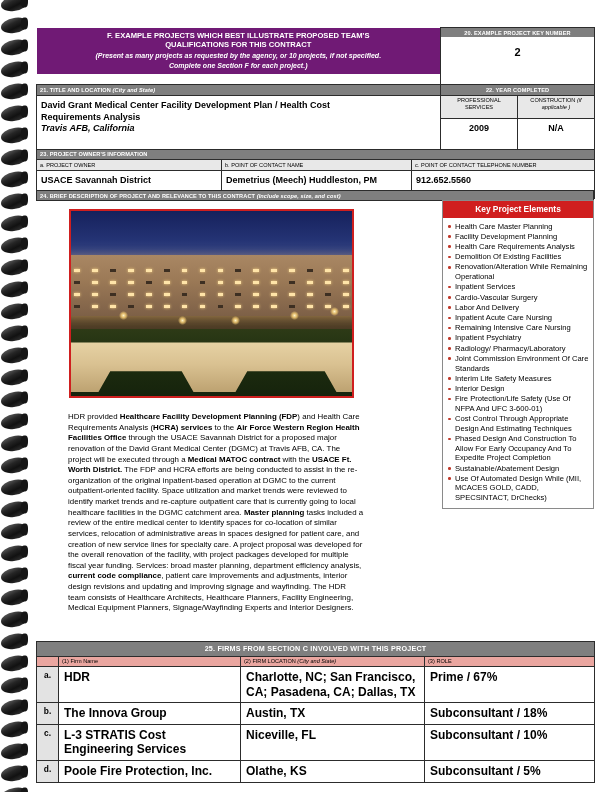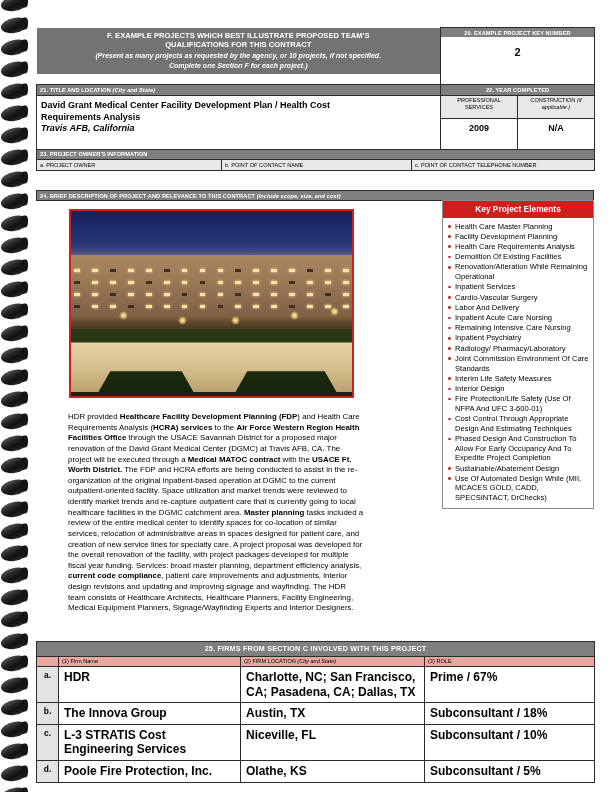--- a/index.html
+++ b/index.html
@@ -84,21 +84,21 @@
     font-weight: bold;
     padding: 4px 4px 5px 4px;
     line-height: 1.3;
   }
   .cell-val .ital { font-style: italic; }
   .ctr { text-align: center; }
 
   
   #banner-wrap { position: absolute; left: 5px; top: 27px; width: 558px; }
   .f-banner {
-    background: #737373;
+    background: #701a75;
     color: #fff;
     text-align: center;
     padding: 3px 6px 4px 6px;
   }
   .f-banner .t1 {
     font-size: 7.6px;
     font-weight: bold;
     line-height: 1.28;
   }
   .f-banner .t2 {
@@ -381,20 +381,25 @@
       </colgroup>
       <tbody>
           <tr>
         <td class="gray-hdr" colspan="3">23. PROJECT OWNER'S INFORMATION</td>
       </tr>
       <tr>
         <td class="lt-hdr">a. PROJECT OWNER</td>
         <td class="lt-hdr">b. POINT OF CONTACT NAME</td>
         <td class="lt-hdr">c. POINT OF CONTACT TELEPHONE NUMBER</td>
       </tr>
+      <tr>
+        <td class="cell-val" style="height:18px;">USACE Savannah District</td>
+        <td class="cell-val">Demetrius (Meech) Huddleston, PM</td>
+        <td class="cell-val">912.652.5560</td>
+      </tr>
     </tbody>
       </table>
   </div>
 
   <div id="sec24">
     <table class="tbl">
       <tbody>
           <tr>
         <td class="gray-hdr">
           <span>24. BRIEF DESCRIPTION OF PROJECT AND RELEVANCE TO THIS CONTRACT</span>

